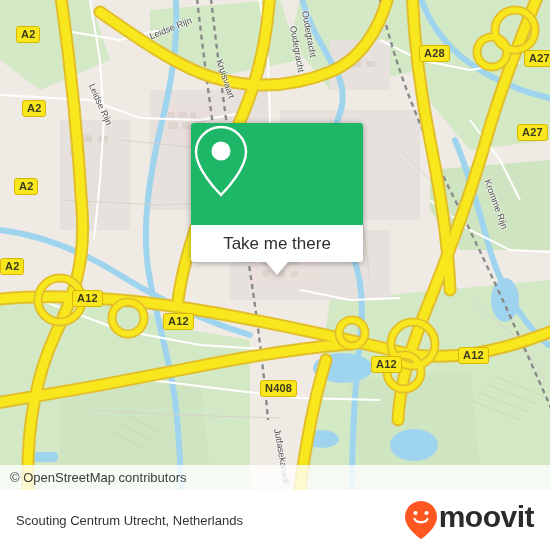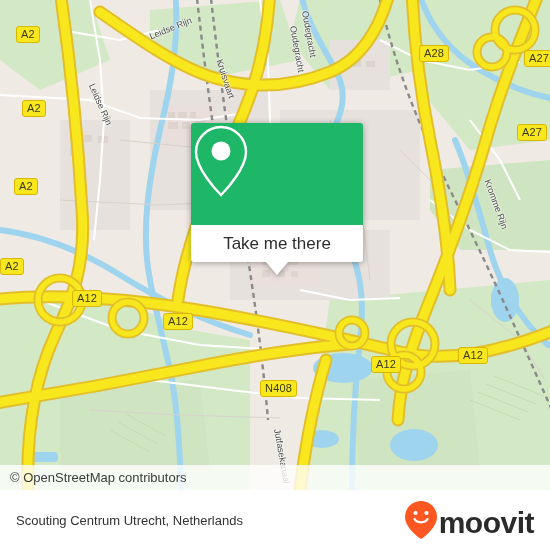--- a/index.html
+++ b/index.html
@@ -13,21 +13,21 @@
 
   
   .shield{
     position:absolute;
     background:#f8e71c;
     border:1px solid #d9b700;
     border-radius:3px;
     color:#3b3b1f;
     font-family:"Liberation Sans",sans-serif;
     font-size:11px;
-    font-weight:normal;
+    font-weight:bold;
     line-height:15px;
     height:15px;
     padding:0 4px;
     white-space:nowrap;
     letter-spacing:.2px;
   }
 
   
   .maplabel{
     position:absolute;
@@ -79,21 +79,21 @@
   
   #bottombar{
     position:absolute;left:0;top:490px;width:550px;height:60px;
     background:#fff;display:flex;align-items:center;justify-content:space-between;
     padding:0 16px;box-sizing:border-box;
   }
   #place-title{
     font-family:Liberation Sans, sans-serif;
     font-size:13px;color:#333;white-space:nowrap;
   }
-  #brand{display:flex;align-items:flex-end;gap:1px;}
+  #brand{display:flex;align-items:flex-start;gap:1px;}
   #brand-word{
     font-family:"Liberation Sans",sans-serif;
     font-size:30px;font-weight:bold;color:#2b2b2b;letter-spacing:-.5px;
   }
 </style>
 </head>
 <body>
 
 <div id="root">
 

